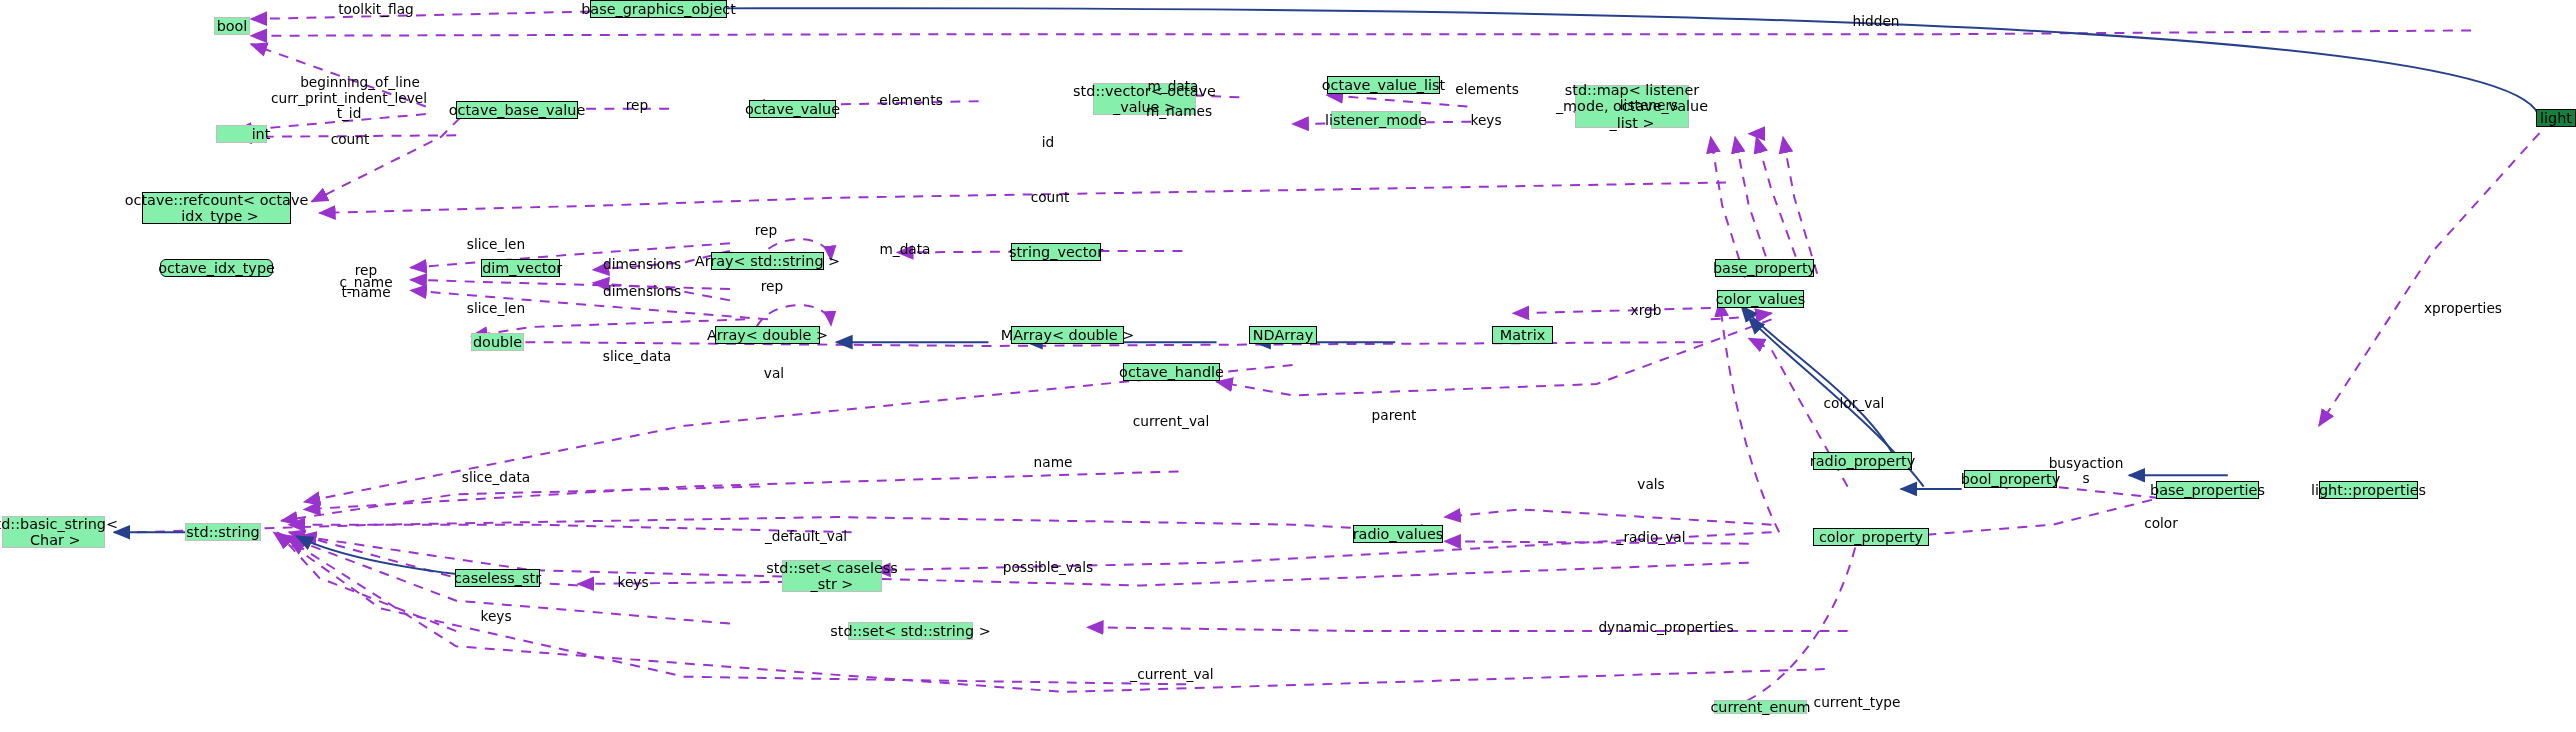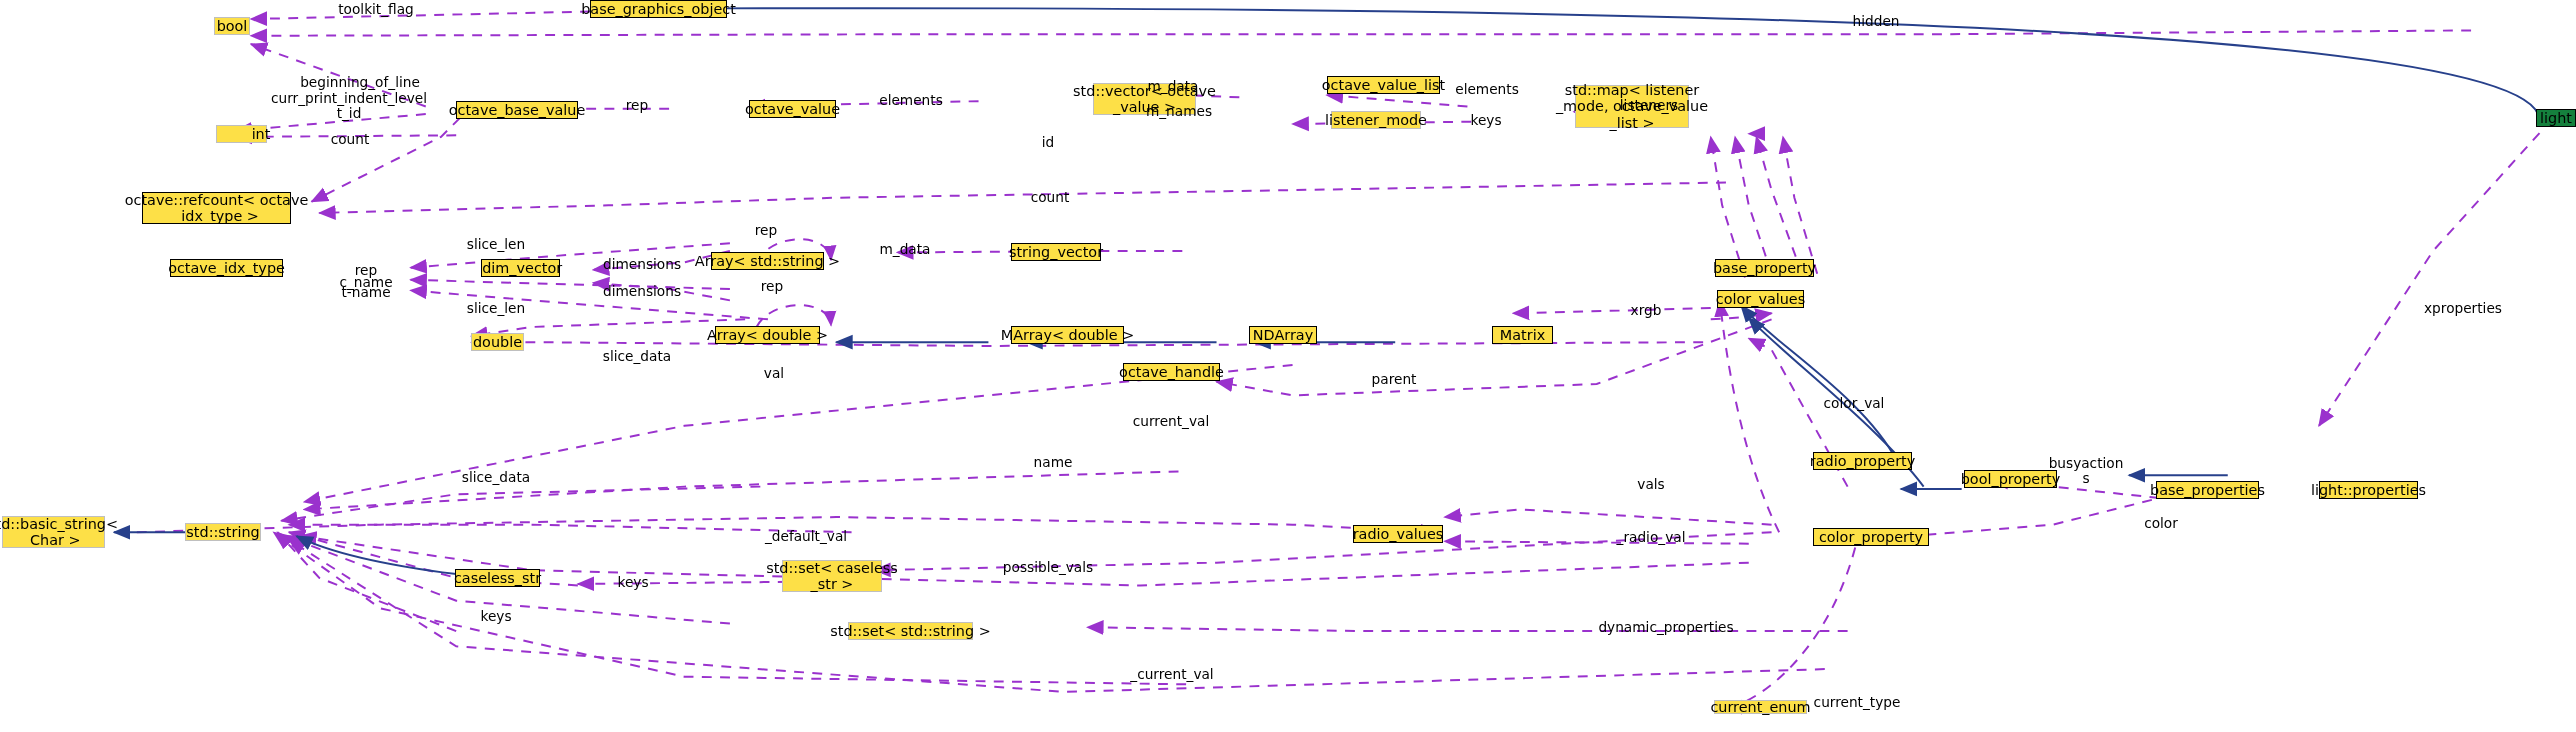--- a/index.html
+++ b/index.html
@@ -22,21 +22,21 @@
   .node{
     position:absolute;
     box-sizing:border-box;
     display:flex;
     align-items:center;
     justify-content:center;
     text-align:center;
     font-size:14.4px;
     line-height:1.12;
     color:#000000;
-    background:#fde047;
+    background:#86efac;
     white-space:pre;
     padding:0.8px 4.6px;
   }
   .node.solid{ border:1.5px solid #000000; }
   .node.faded{ border:1.5px solid #bfbfbf; }
   .node.current{ border:1.5px solid #000000; background:#15803d; }
   .elabel{
     position:absolute;
     font-size:13.7px;
     color:#000000;
@@ -181,21 +181,21 @@
 _mode, octave_value
 _list &gt;</div>
 
   <div class="node faded" style="left:1331px;top:111px;width:90px;height:18px;">listener_mode</div>
 
   <div class="node faded" style="left:216px;top:125px;width:33px;height:18px;padding-left:44px;">int</div>
 
   <div class="node solid" style="left:142px;top:192px;width:149px;height:32px;">octave::refcount&lt; octave
 _idx_type &gt;</div>
 
-  <div class="node solid" style="left:170px;top:259px;width:113px;height:18px;">octave_idx_type</div>
+  <div class="node solid" style="left:160px;top:259px;width:113px;height:18px;border-radius:6px;">octave_idx_type</div>
 
   <div class="node solid" style="left:481px;top:259px;width:79px;height:18px;padding-left:8px;">dim_vector</div>
 
   <div class="node solid" style="left:711px;top:252px;width:113px;height:18px;">Array&lt; std::string &gt;</div>
 
   <div class="node solid" style="left:1011px;top:243px;width:90px;height:18px;">string_vector</div>
 
   <div class="node solid" style="left:715px;top:326px;width:105px;height:18px;">Array&lt; double &gt;</div>
 
   <div class="node solid" style="left:1011px;top:326px;width:113px;height:18px;">MArray&lt; double &gt;</div>
@@ -261,21 +261,21 @@
   <div class="elabel" style="left:642px;top:265px;">dimensions</div>
   <div class="elabel" style="left:366px;top:271px;">rep</div>
   <div class="elabel" style="left:366px;top:283px;">c_name</div>
   <div class="elabel" style="left:366px;top:293px;">t-name</div>
   <div class="elabel" style="left:642px;top:292px;">dimensions</div>
   <div class="elabel" style="left:496px;top:309px;">slice_len</div>
   <div class="elabel" style="left:772px;top:287px;">rep</div>
   <div class="elabel" style="left:1646px;top:311px;">xrgb</div>
   <div class="elabel" style="left:637px;top:357px;">slice_data</div>
   <div class="elabel" style="left:774px;top:374px;">val</div>
-  <div class="elabel" style="left:1394px;top:380px;text-align:center;">parent</div>
+  <div class="elabel" style="left:1394px;top:416px;text-align:center;">parent</div>
   <div class="elabel" style="left:1854px;top:404px;">color_val</div>
   <div class="elabel" style="left:1171px;top:422px;">current_val</div>
   <div class="elabel" style="left:1053px;top:463px;">name</div>
   <div class="elabel" style="left:496px;top:478px;">slice_data</div>
   <div class="elabel" style="left:1651px;top:485px;">vals</div>
   <div class="elabel" style="left:2086px;top:471px;">busyaction
 s</div>
   <div class="elabel" style="left:2161px;top:524px;">color</div>
   <div class="elabel" style="left:806px;top:537px;">_default_val</div>
   <div class="elabel" style="left:1651px;top:538px;">_radio_val</div>

